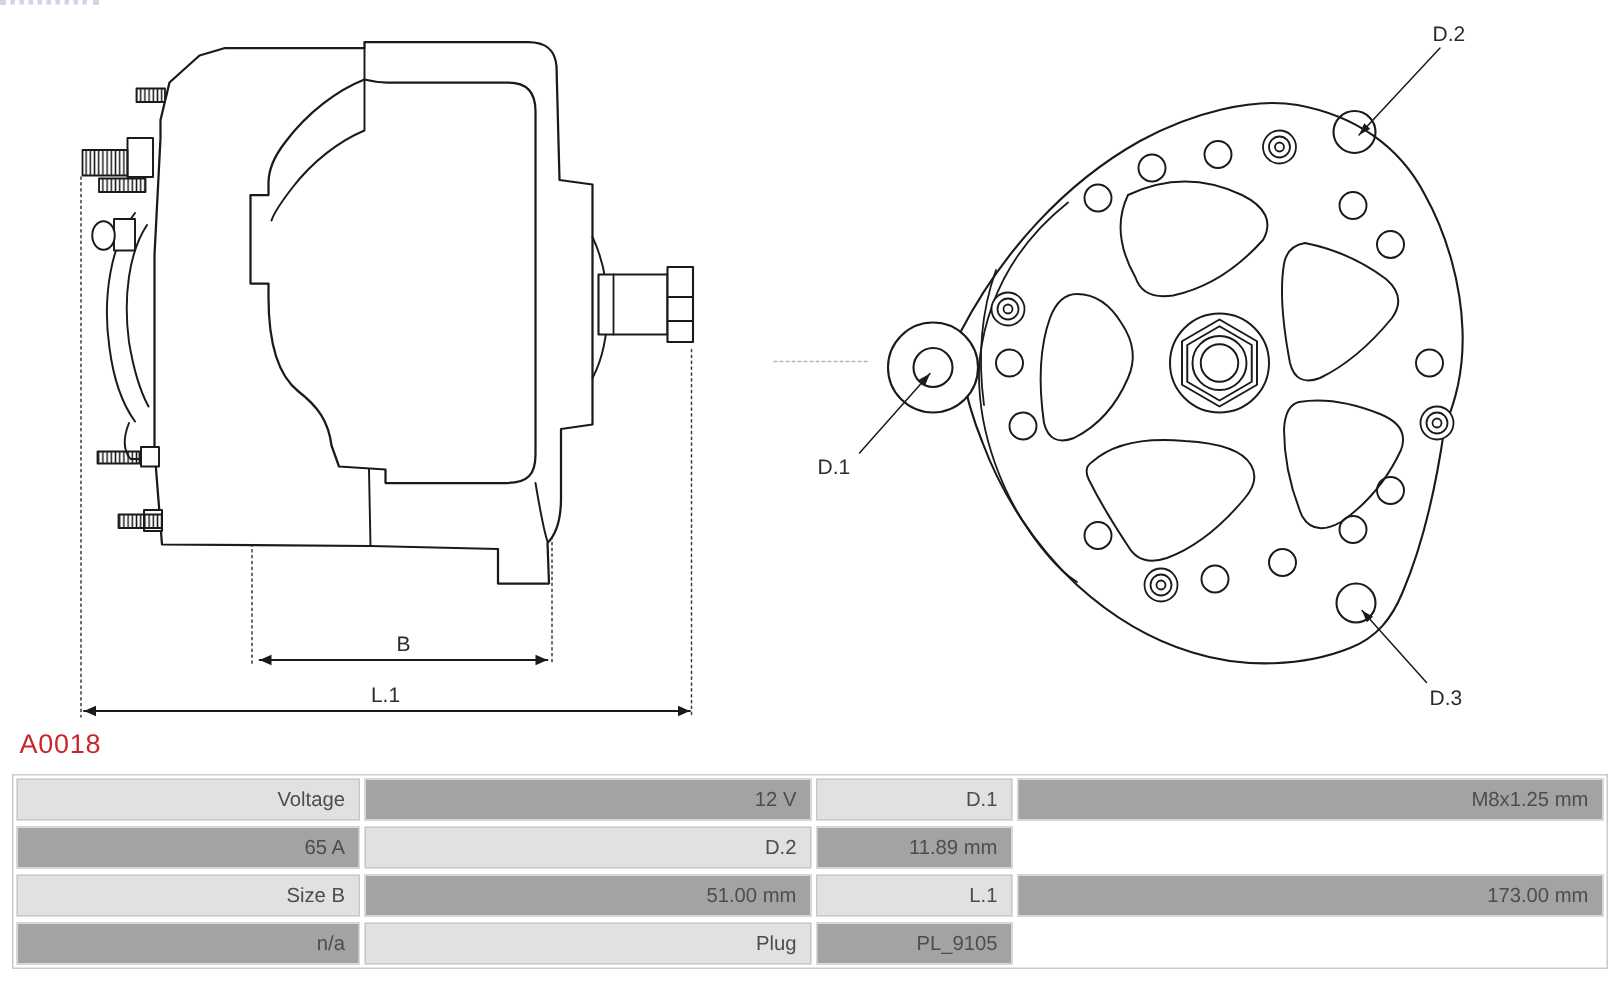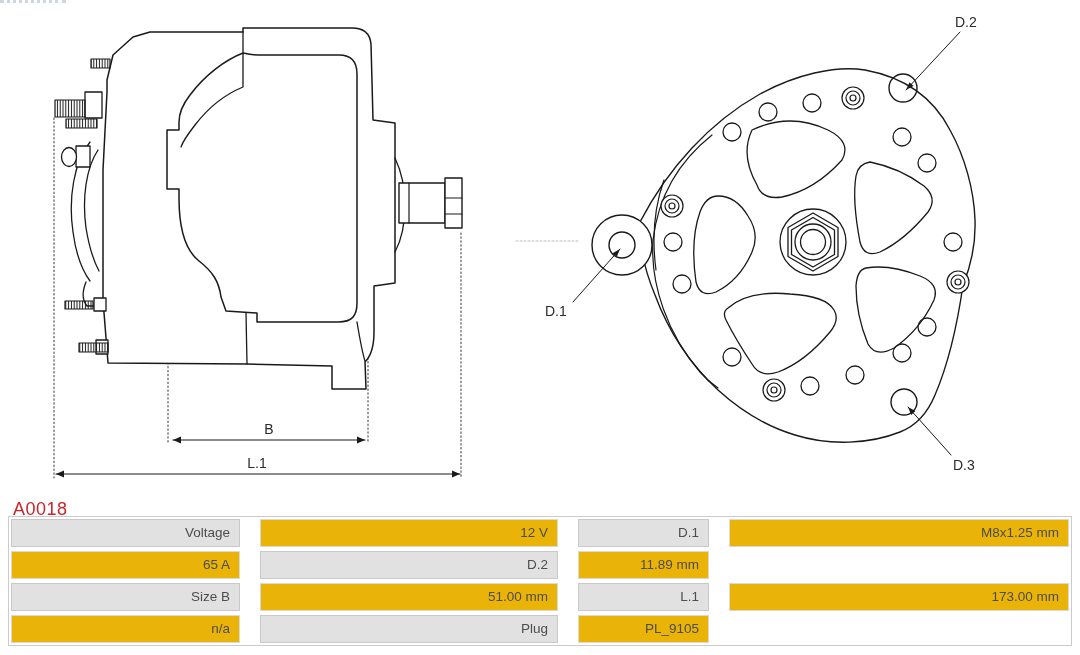--- a/index.html
+++ b/index.html
@@ -7,33 +7,33 @@
     position:relative;width:1080px;height:655px;background:#ffffff;overflow:hidden;
     font-family:"Liberation Sans", sans-serif;
   }
   .corner-artifact{
     position:absolute;left:0;top:0;width:66px;height:0;
     border-top:3px dotted #a8b4cf;opacity:.55;
   }
   .drawing-wrap{position:absolute;left:0;top:0;width:1080px;height:485px;}
   .product-code{
     position:absolute;left:13px;top:486px;
-    font-size:18px;letter-spacing:.5px;color:#c9262c;font-weight:400;margin-top:13px;
+    font-size:18px;letter-spacing:.5px;color:#c9262c;font-weight:400;
   }
   .spec-table{
     position:absolute;left:8px;top:516px;width:1058px;
     border:1px solid #cbcbcb;background:#ffffff;padding:2px;
     display:flex;flex-direction:column;gap:4px;
   }
   .spec-row{
-    display:grid;grid-template-columns:229px 298px 131px 1fr;gap:20px;height:28px;
+    display:grid;grid-template-columns:229px 298px 131px 1fr;gap:3px;height:28px;
   }
   .cell{
     box-sizing:border-box;height:28px;line-height:26px;font-size:13.5px;color:#4d4d4d;
-    text-align:right;padding:0 9px;border:1px solid #d9d9d9;background:#eab308;
+    text-align:right;padding:0 9px;border:1px solid #d9d9d9;background:#a3a3a3;
     white-space:nowrap;overflow:hidden;
   }
   .cell.label{background:#e1e1e1;border-color:#c9c9c9;}
   svg text{font-family:"Liberation Sans", sans-serif;fill:#2b2b2b;}
 </style>
 </head>
 <body>
 
 <div class="page">
 

